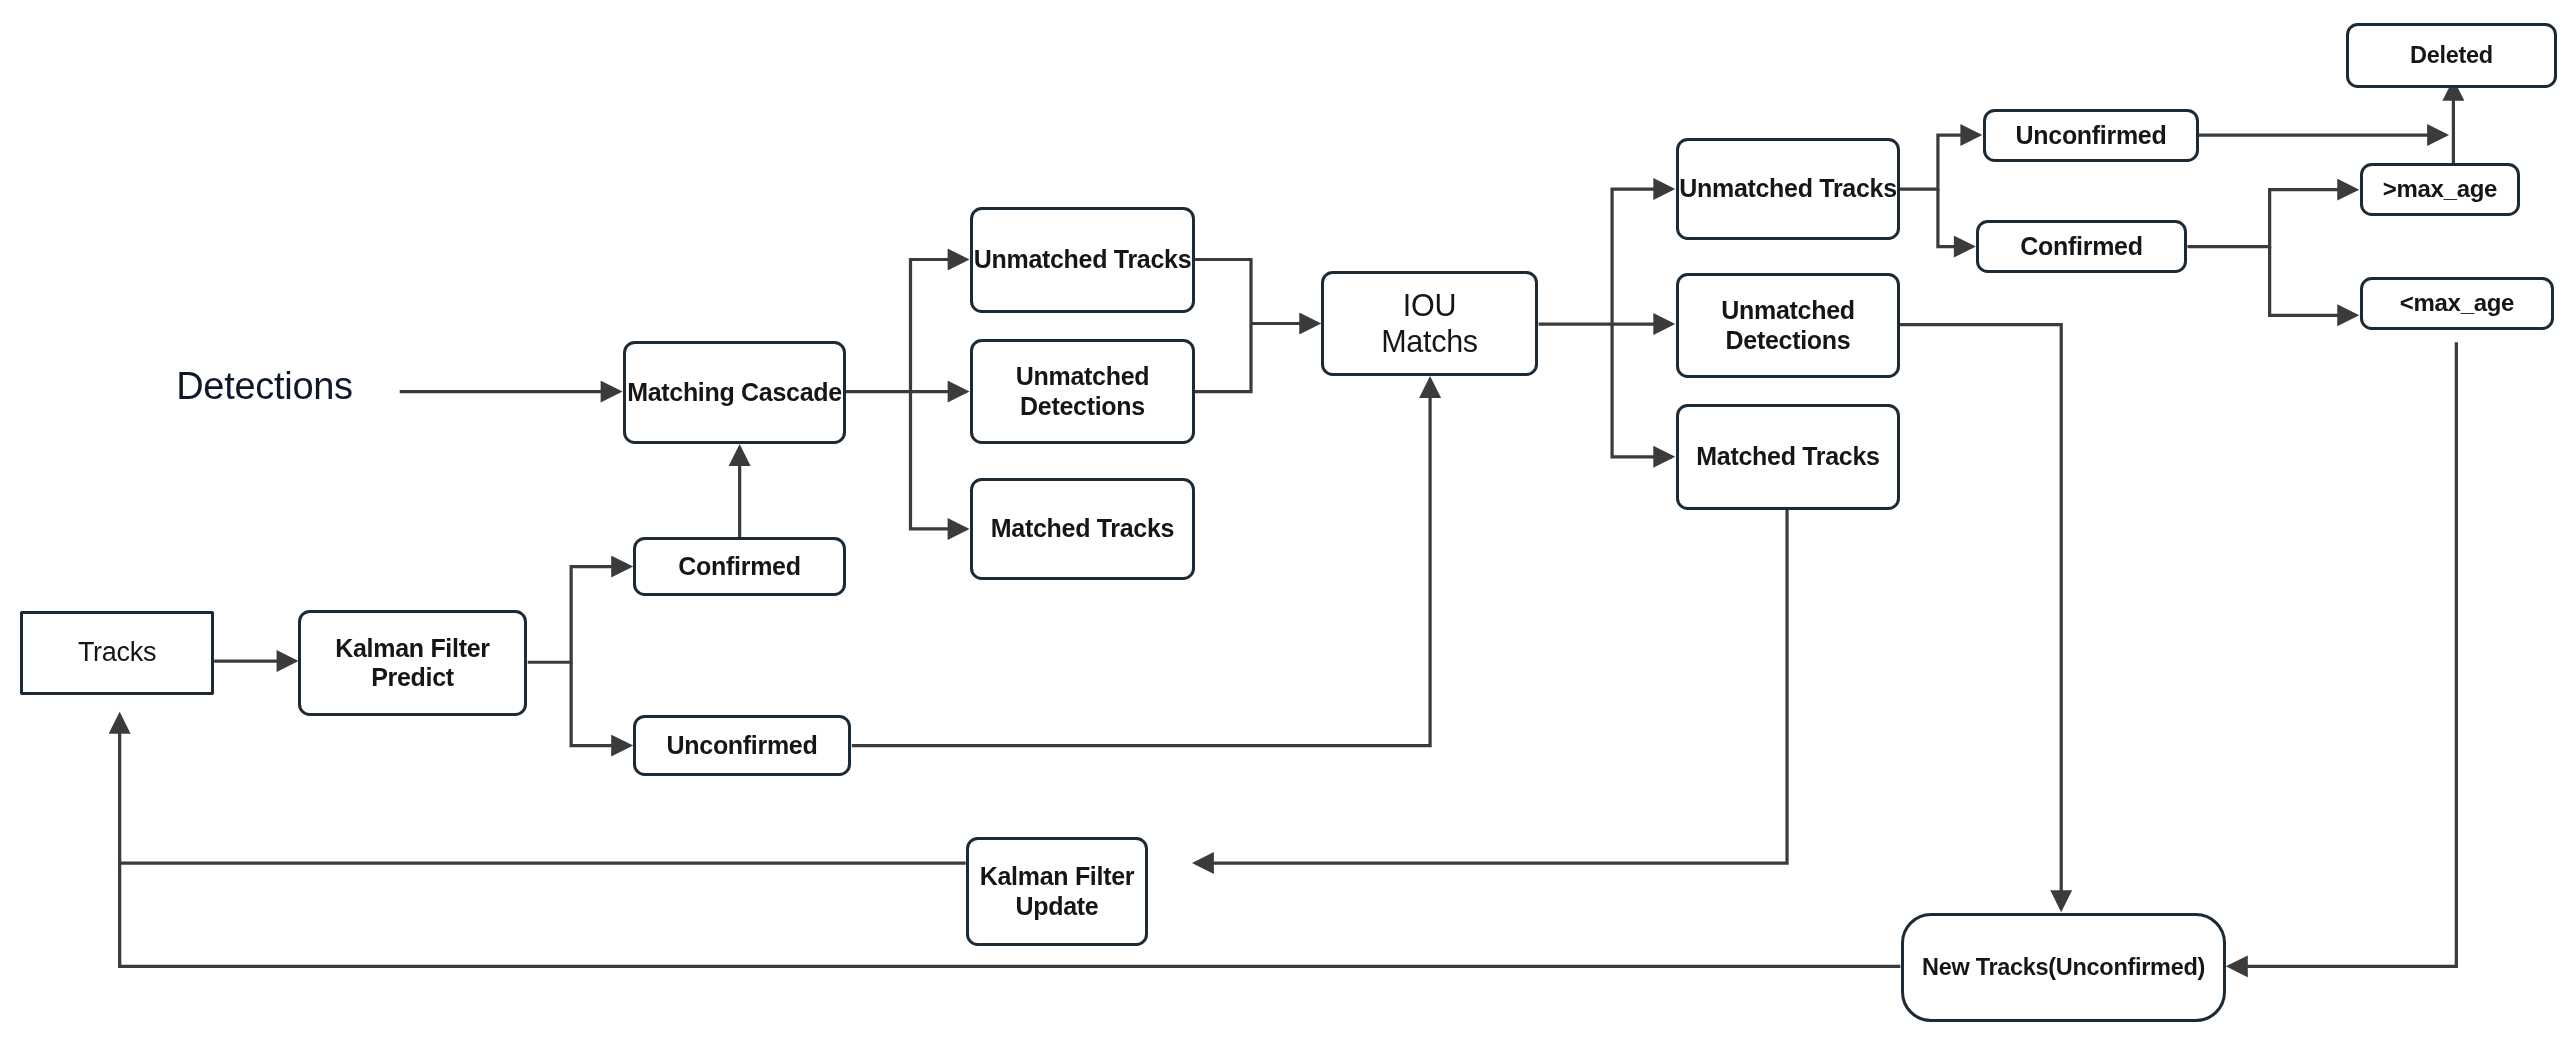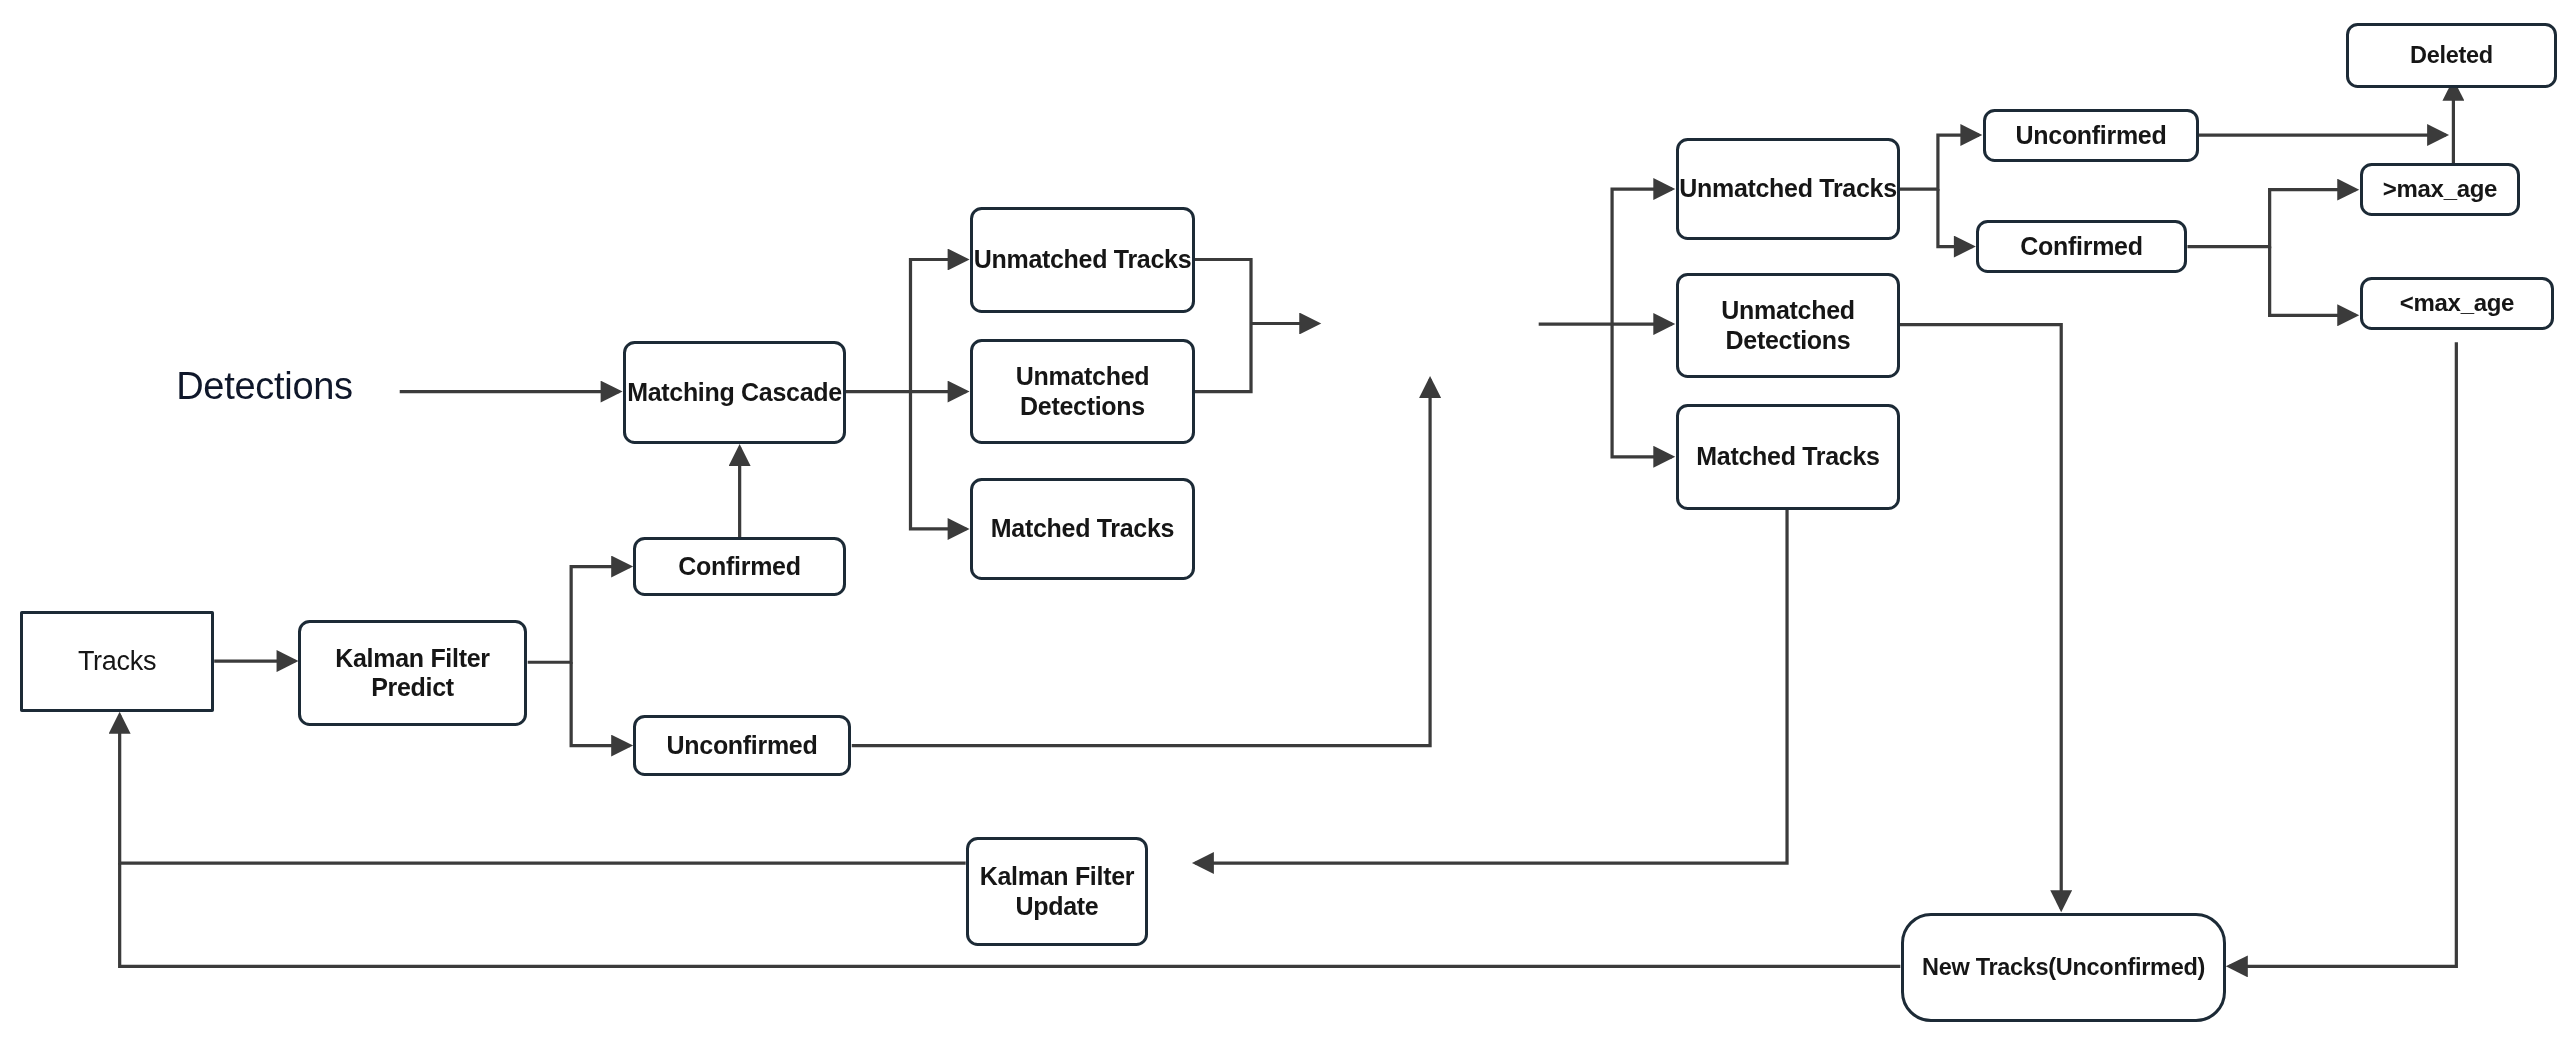--- a/index.html
+++ b/index.html
@@ -86,36 +86,37 @@
       <path d="M 4183 583 L 4183 1646 L 3796 1646" marker-end="url(#ah)"></path>
       <path d="M 3234 553 L 3510 553 L 3510 1548" marker-end="url(#ah)"></path>
       <path d="M 3043 868 L 3043 1470 L 2035 1470" marker-end="url(#ah)"></path>
       <path d="M 3236 1646 L 203 1646 L 203 1470"></path>
       <path d="M 1644 1470 L 203 1470 L 203 1218" marker-end="url(#ah)"></path>
     </g>
   </svg>
 
   <div class="text-label" style="left:141px; top:365px; width:247px; font-size:38px;">Detections</div>
 
-  <div class="node square plain" style="left:20px; top:611px; width:194px; height:101px; font-size:27px;">Tracks</div>
+  <div class="node square plain" style="left:20px; top:611px; width:194px; height:84px; font-size:27px;">Tracks</div>
 
-  <div class="node" style="left:298px; top:610px; width:229px; height:106px;margin-top:10px;">Kalman Filter Predict</div>
+  <div class="node" style="left:298px; top:610px; width:229px; height:106px;">Kalman Filter Predict</div>
 
   <div class="node" style="left:633px; top:537px; width:213px; height:59px;">Confirmed</div>
 
   <div class="node" style="left:633px; top:715px; width:218px; height:61px;">Unconfirmed</div>
 
   <div class="node" style="left:623px; top:341px; width:223px; height:103px;">Matching Cascade</div>
 
   <div class="node" style="left:970px; top:207px; width:225px; height:106px;">Unmatched Tracks</div>
 
   <div class="node" style="left:970px; top:339px; width:225px; height:105px;">Unmatched Detections</div>
 
   <div class="node" style="left:970px; top:478px; width:225px; height:102px;">Matched Tracks</div>
 
+  <div class="node plain" style="left:1321px; top:271px; width:217px; height:105px; font-size:30.5px; padding:0 32px;">IOU Matchs</div>
 
   <div class="node" style="left:1676px; top:138px; width:224px; height:102px;">Unmatched Tracks</div>
 
   <div class="node" style="left:1676px; top:273px; width:224px; height:105px;">Unmatched Detections</div>
 
   <div class="node" style="left:1676px; top:404px; width:224px; height:106px;">Matched Tracks</div>
 
   <div class="node" style="left:1983px; top:109px; width:216px; height:53px;">Unconfirmed</div>
 
   <div class="node" style="left:1976px; top:220px; width:211px; height:53px;">Confirmed</div>

